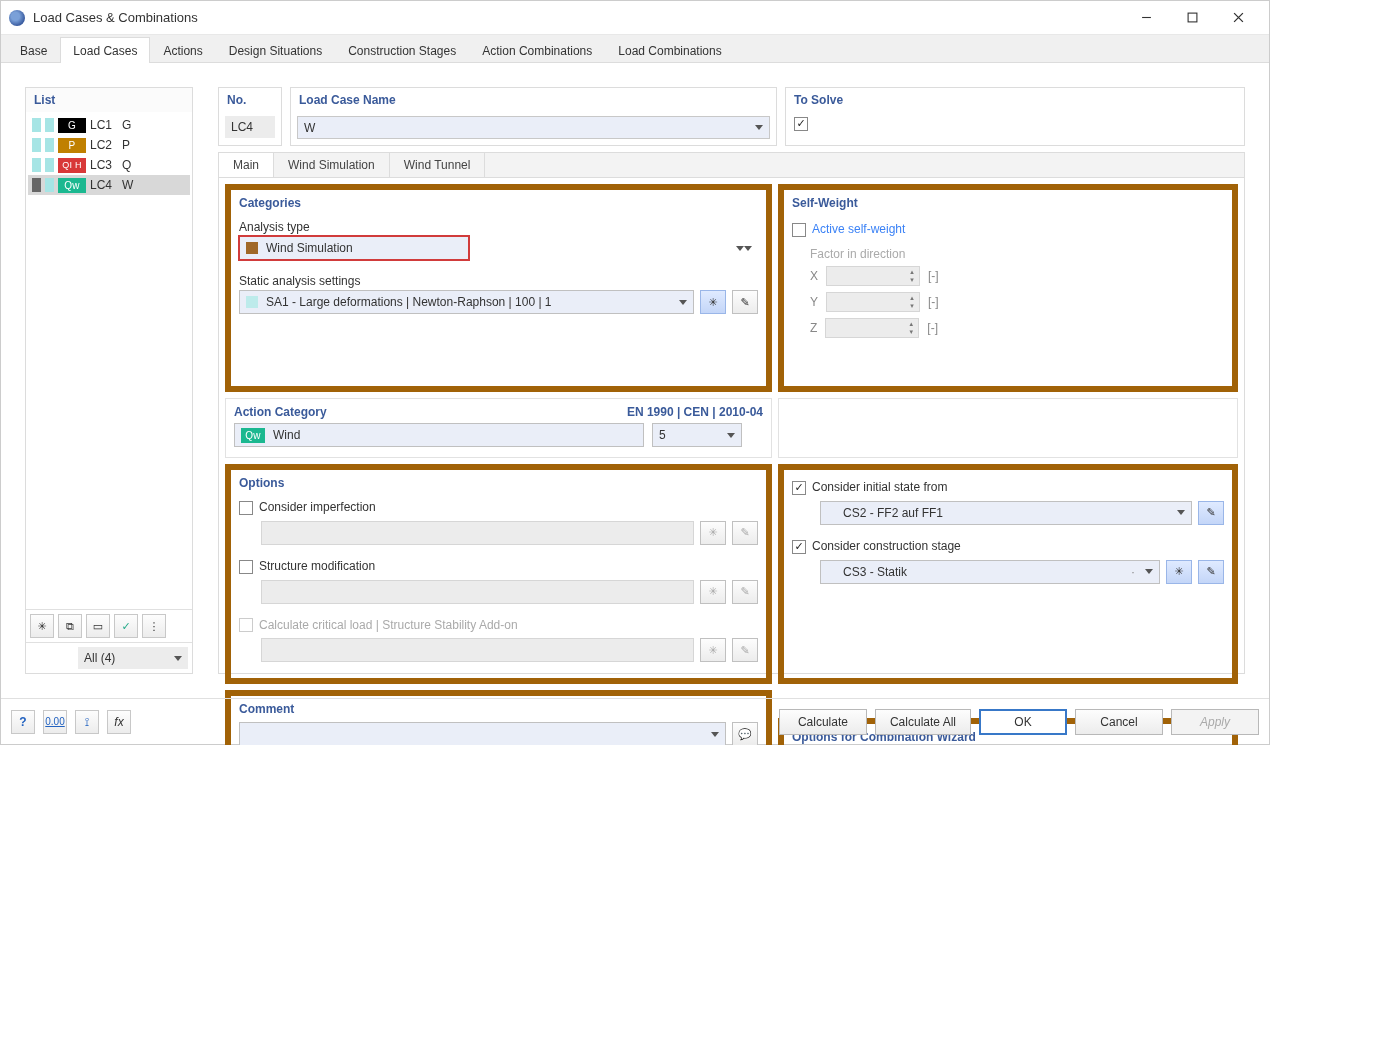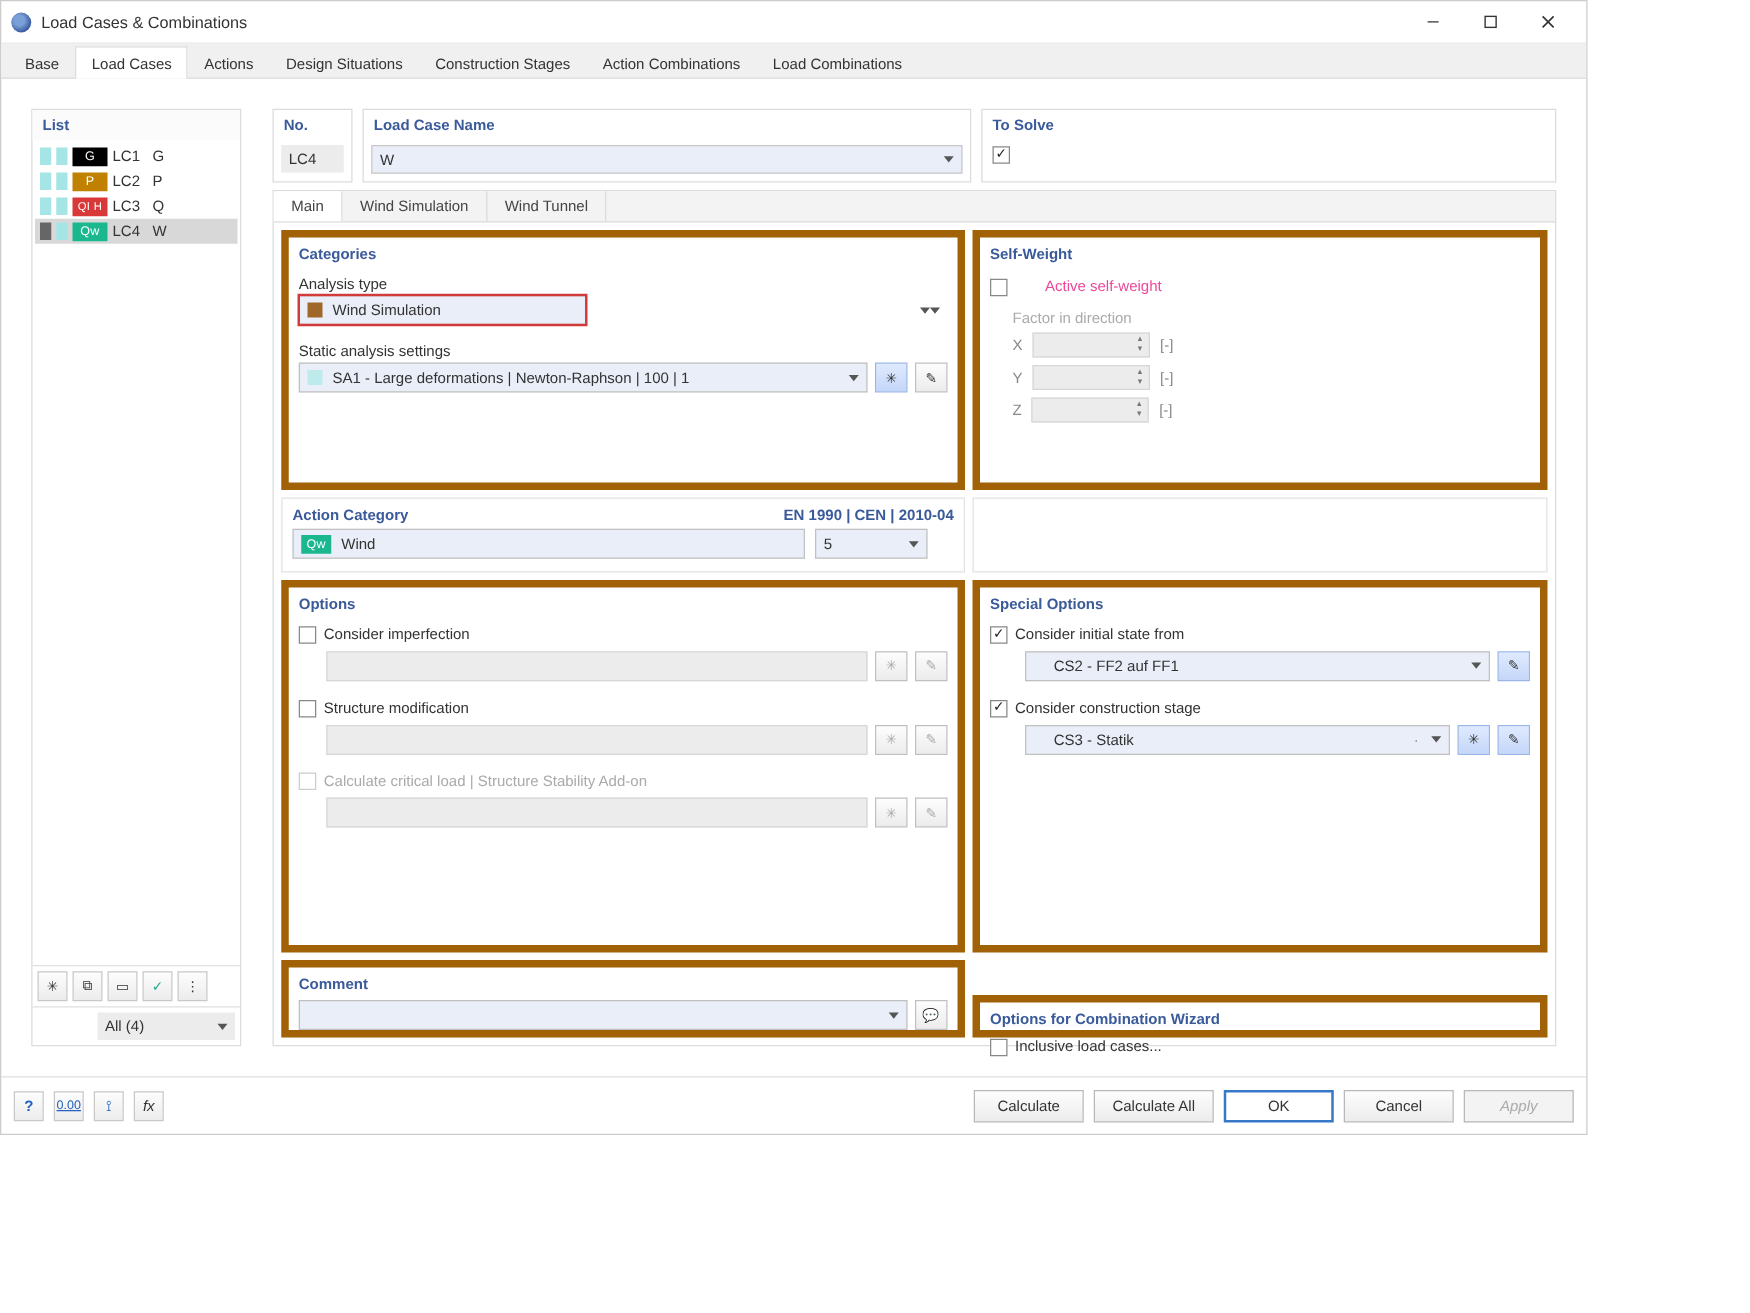--- a/index.html
+++ b/index.html
@@ -1,17 +1,17 @@
 <!DOCTYPE html>
 <html><head>
 <meta charset="utf-8">
 <style>
 * { box-sizing: border-box; font-family: "Segoe UI", Tahoma, sans-serif; font-size: 12px; }
 body { margin: 0; background: #fff; color: #333; user-select: none; }
-.window { width: 1270px; height: 908px; border: 1px solid #ccc; display: flex; flex-direction: column; position: relative; }
+.window { width: 1270px; height: 745px; border: 1px solid #ccc; display: flex; flex-direction: column; position: relative; }
 .titlebar { height: 34px; display: flex; align-items: center; padding: 0 8px; border-bottom: 1px solid #e8e8e8; }
 .titlebar .icon { width: 16px; height: 16px; background: radial-gradient(circle at 40% 40%, #7aa0d8 30%, #3a5ca0 70%); border-radius: 50%; margin-right: 8px; }
 .titlebar .title { flex: 1; font-size: 13px; color: #333; }
 .win-btn { width: 46px; height: 30px; display: flex; align-items: center; justify-content: center; color: #333; }
 .win-btn svg { width: 11px; height: 11px; }
 .tabbar { height: 28px; display: flex; align-items: flex-end; background: #F0F0F0; padding: 0 6px; border-bottom: 1px solid #dcdcdc; }
 .tab { padding: 6px 12px 5px; color: #333; border: 1px solid transparent; border-bottom: none; position: relative; top: 1px; }
 .tab.active { background: #fff; border-color: #dcdcdc; }
 .body { flex: 1; display: flex; padding: 24px; gap: 25px; min-height: 0; }
 .leftcol { width: 168px; display: flex; flex-direction: column; border: 1px solid #dcdcdc; }
@@ -79,21 +79,21 @@
 .footer { height: 46px; border-top: 1px solid #e0e0e0; display: flex; align-items: center; padding: 0 10px; gap: 8px; }
 .footer .spacer { flex: 1; }
 .fbtn { min-width: 88px; height: 26px; border: 1px solid #b8b8b8; background: linear-gradient(#fdfdfd,#ececec); padding: 0 14px; display: flex; align-items: center; justify-content: center; }
 .fbtn.primary { border: 2px solid #3878c8; background: #fff; }
 .fbtn.dim { color: #aaa; background: #f3f3f3; font-style: italic; }
 .chev-d { display:inline-block; width:0;height:0;border-left:4px solid transparent;border-right:4px solid transparent;border-top:5px solid #555; }
 .spin { position: absolute; right: 2px; top: 1px; display: flex; flex-direction: column; }
 .spin span { width: 10px; height: 8px; font-size: 7px; line-height: 8px; text-align: center; color: #777; }
 .xyz-row { display: flex; align-items: center; gap: 8px; margin: 3px 0 3px 18px; color: #888; }
 .xyz-row .nf { width: 94px; height: 20px; background: #ececec; border: 1px solid #d6d6d6; position: relative; }
-.selfw label { color: #ec4899; margin-left: 24px; }
+.selfw label { color: #3b82f6; }
 .tiny-icon { font-size: 11px; }
 </style>
 </head>
 <body>
 
 <div class="window">
 
   <div class="titlebar">
     <div class="icon"></div>
     <div class="title">Load Cases &amp; Combinations</div>
@@ -325,21 +325,20 @@
                     <span class="tiny-icon disabled">✳</span>
                   </div>
                   <div class="ibtn">
                     <span class="tiny-icon disabled">✎</span>
                   </div>
                 </div>
             </div>
           </div>
 
           <div class="section options-right">
-            <div class="sect-title">Special Options</div>
             <div class="opt-row"><span class="chk checked"></span><span>Consider initial state from</span>
               <div class="opt-sub" style="margin-top:6px">
                 <div class="r-combo">
                   <span class="swatch-s sw-aqua-light" style="margin-right:4px"></span>
                   <span class="swatch-s sw-aqua-light" style="margin-right:12px"></span>
                   <span>CS2 - FF2 auf FF1</span>
                   <span class="chev chev-d" style="position:absolute;right:6px"></span>
                 </div>
                 <div class="ibtn blue">
                     <span class="tiny-icon">✎</span>

